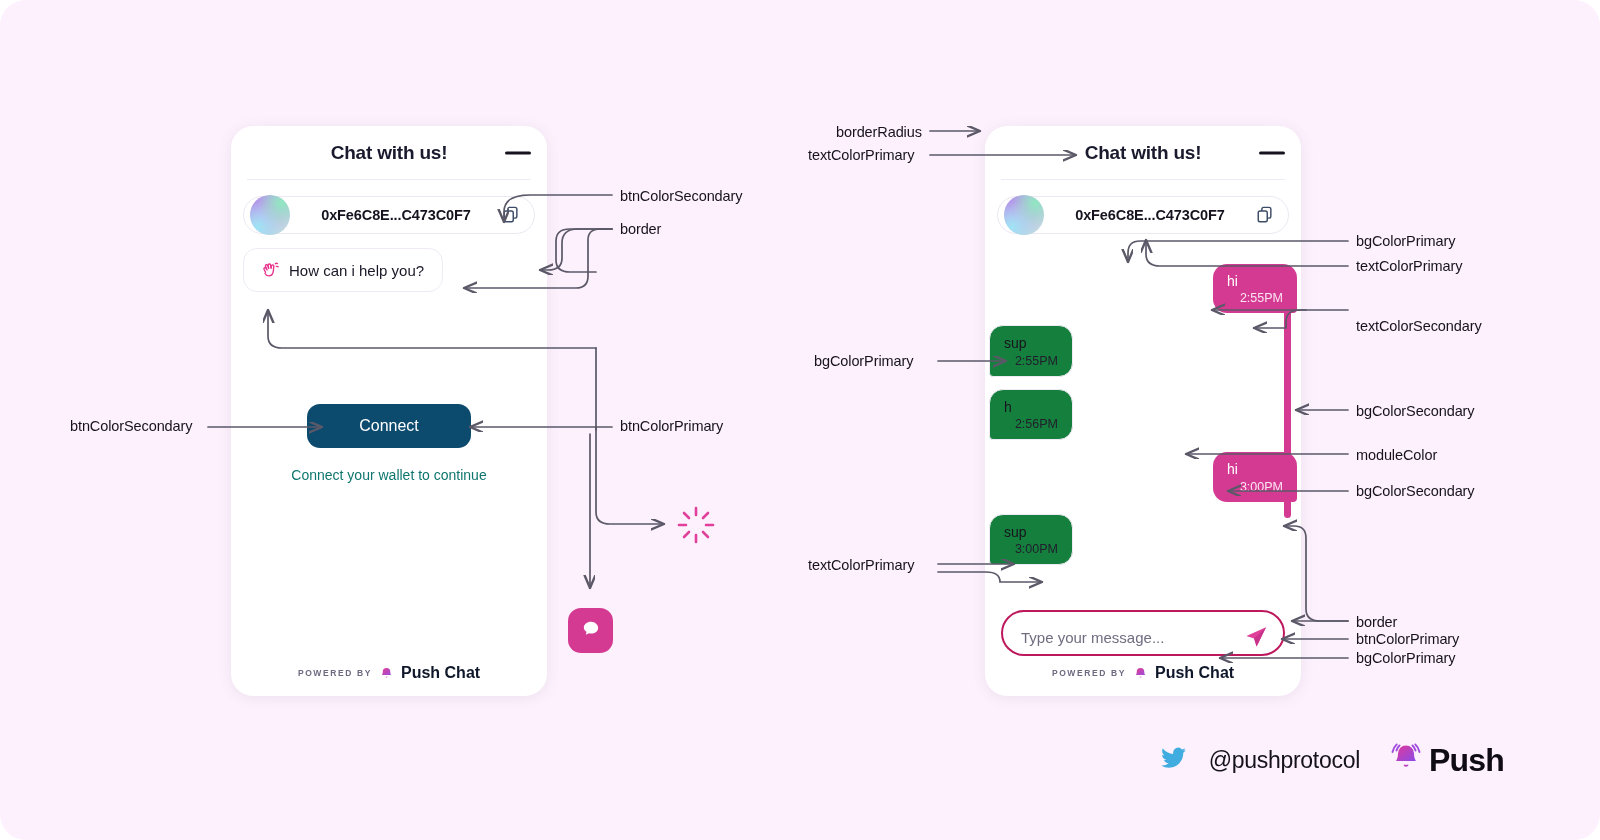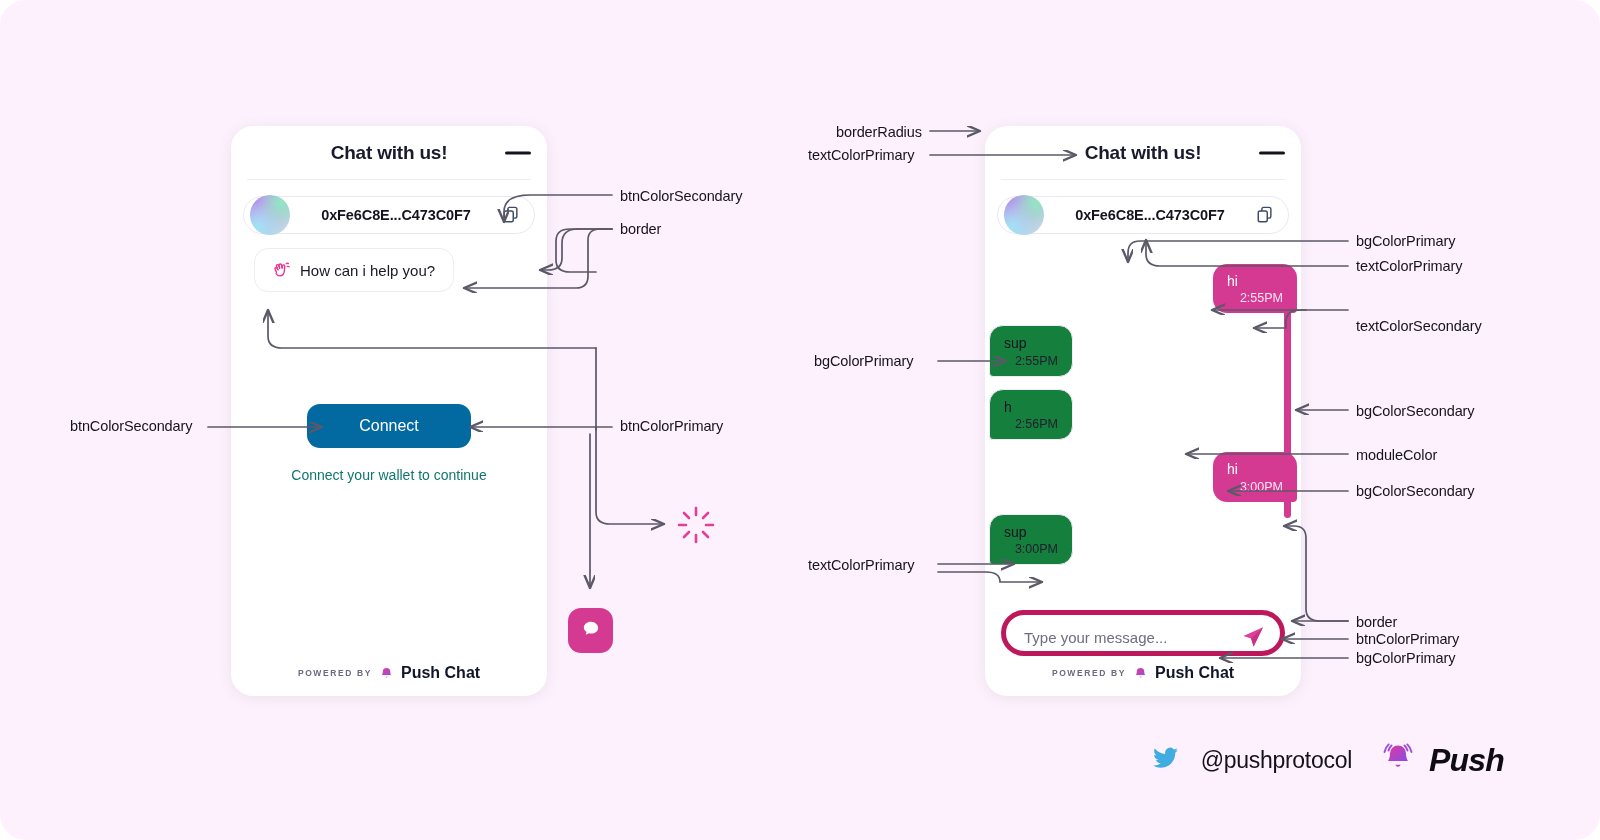--- a/index.html
+++ b/index.html
@@ -85,21 +85,21 @@
     padding: 10px 18px 10px 14px;
     background: #fff;
   }
   .greeting-text { font-size: 15px; color: #1B1727; }
   .wave-icon { width: 22px; height: 22px; flex: 0 0 auto; }
 
   
   .connect-wrap { position: absolute; left: 0; right: 0; top: 278px; text-align: center; }
   .connect-btn {
     display: inline-block;
-    background: #0369a1;
+    background: #0c4a6e;
     color: #fff;
     border: none;
     border-radius: 13px;
     font-size: 16px;
     font-weight: 500;
     padding: 13px 52px;
     cursor: pointer;
     font-family: "Liberation Sans", sans-serif;
   }
   .connect-hint {
@@ -148,21 +148,21 @@
   .module-bar {
     position: absolute; right: 10px; top: 178px;
     width: 7px; height: 214px;
     background: #D53A93; border-radius: 4px;
   }
 
   
   .composer {
     position: absolute; left: 16px; right: 16px; bottom: 40px;
     height: 46px;
-    border: 5px solid #be185d;
+    border: 2px solid #be185d;
     border-radius: 23px;
     display: flex; align-items: center;
     padding: 8px 14px 0 18px;
     background: #fff;
   }
   .composer input {
     flex: 1 1 auto; border: none; outline: none;
     font-size: 15px; color: #4C4A58;
     font-family: "Liberation Sans", sans-serif;
     background: transparent;
@@ -192,21 +192,21 @@
   }
 
   
   .brandbar {
     position: absolute; right: 96px; bottom: 56px;
     display: flex; align-items: center; gap: 24px;
     z-index: 6;
   }
   .handle-group { display: flex; align-items: center; gap: 22px; }
   .handle-text { font-size: 23px; color: #15121D; letter-spacing: -0.3px; }
-  .push-group { display: flex; align-items: center; gap: 9px; font-style: italic; }
+  .push-group { display: flex; align-items: center; gap: 1px; }
   .push-word { font-size: 32px; font-weight: 700; color: #0F0C16; letter-spacing: -0.8px; }
 </style>
 </head>
 <body>
 
 <div id="canvas">
 
   <svg id="wires" viewBox="0 0 1600 840">
     <defs>
       <marker id="ah" markerWidth="9" markerHeight="9" refX="7.5" refY="3.2" orient="auto">
@@ -277,21 +277,21 @@
       <span class="avatar"></span>
       <span class="wallet-addr">0xFe6C8E...C473C0F7</span>
       <span class="copy-icon">
         <svg viewBox="0 0 20 20" width="18" height="18" fill="none" stroke="#3C4B66" stroke-width="1.6">
           <rect x="2.5" y="5.5" width="10" height="12" rx="2"></rect>
           <path d="M6.5 5.5 V3.5 a2 2 0 0 1 2-2 h6 a2 2 0 0 1 2 2 v8 a2 2 0 0 1 -2 2 h-2"></path>
         </svg>
       </span>
     </div>
 
-    <div style="padding:0 0 0 11px;">
+    <div style="padding:0 0 0 0;">
       <div class="greeting">
         <span class="wave-icon">
           <svg viewBox="0 0 24 24" width="22" height="22" fill="none" stroke="#E8368F" stroke-width="1.5" stroke-linecap="round" stroke-linejoin="round">
             <path d="M8.2 14.6 L6.6 11.2a1.3 1.3 0 0 1 2.3-1.2l1 1.9"></path>
             <path d="M9.3 11.2 L8.1 7.6a1.3 1.3 0 0 1 2.4-.8l1.1 3.3"></path>
             <path d="M11.6 10.1 L11.1 6.6a1.3 1.3 0 0 1 2.5-.4l.7 3.6"></path>
             <path d="M14.3 9.9 L14.8 7.4a1.25 1.25 0 0 1 2.45.5l-.5 5.1c-.35 3.4-2.3 5.4-4.9 5.4-2.1 0-3.4-1.1-4.2-2.6"></path>
             <path d="M18.9 5.1c.8-.5 1.7-.5 2.3-.1"></path>
             <path d="M20 8.1c.8-.2 1.5 0 2 .4"></path>
           </svg>

